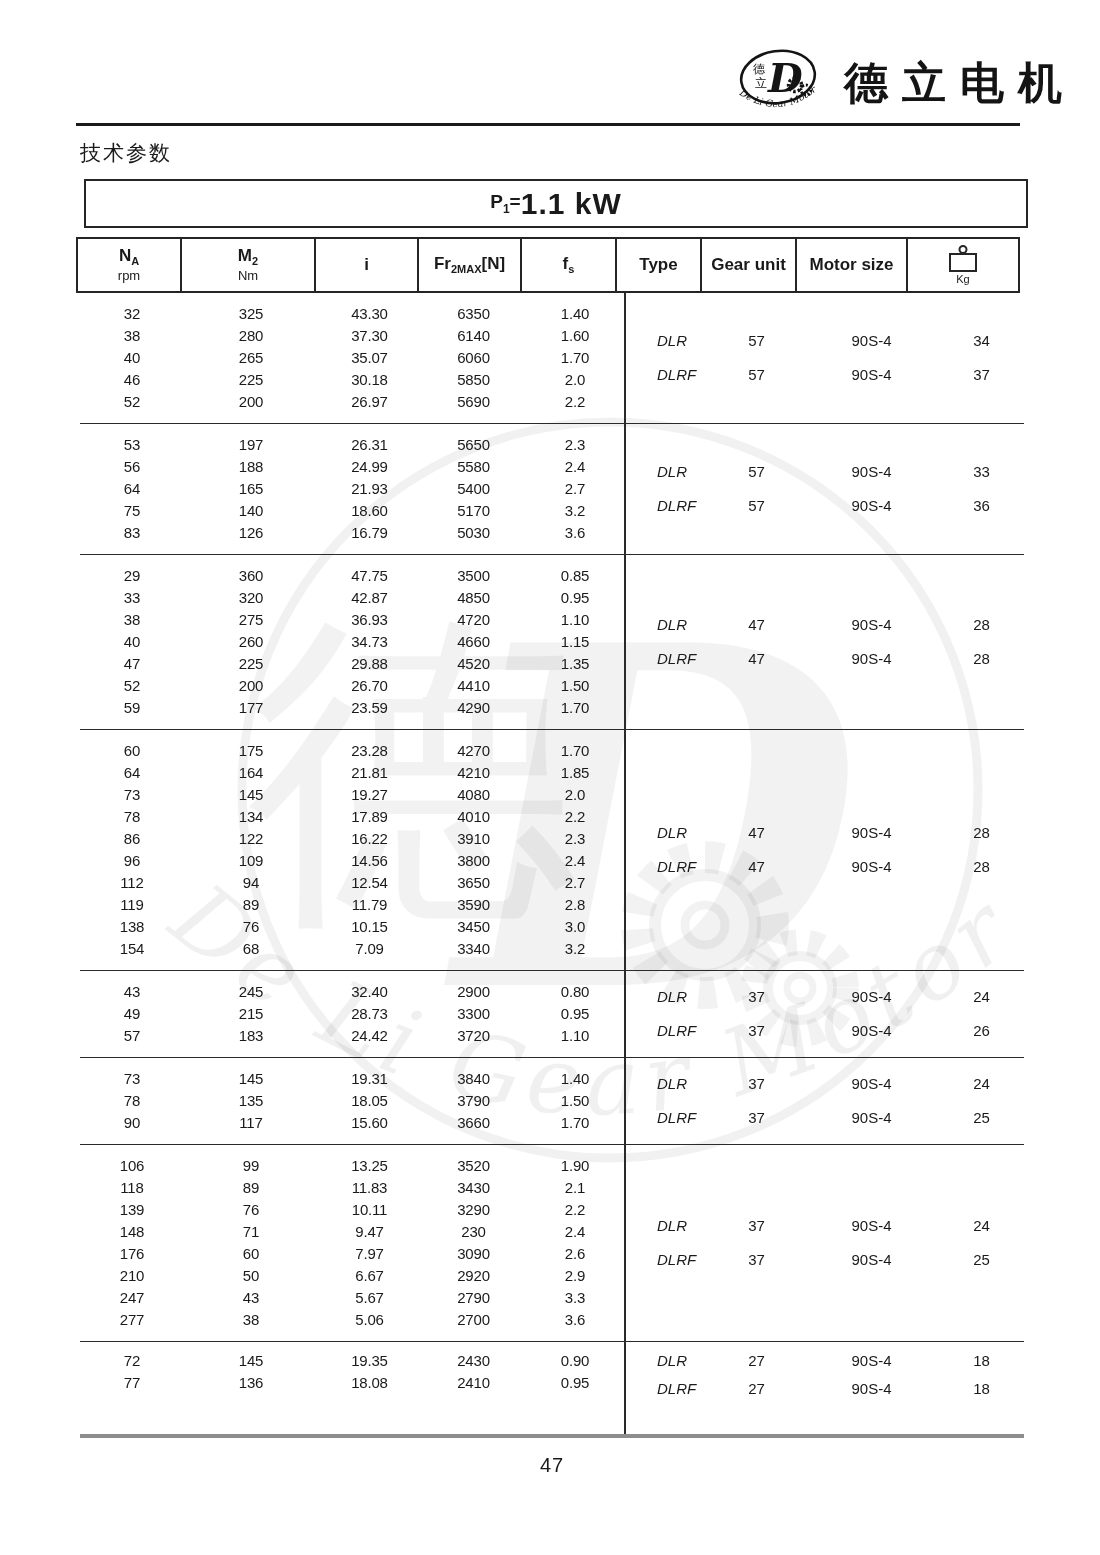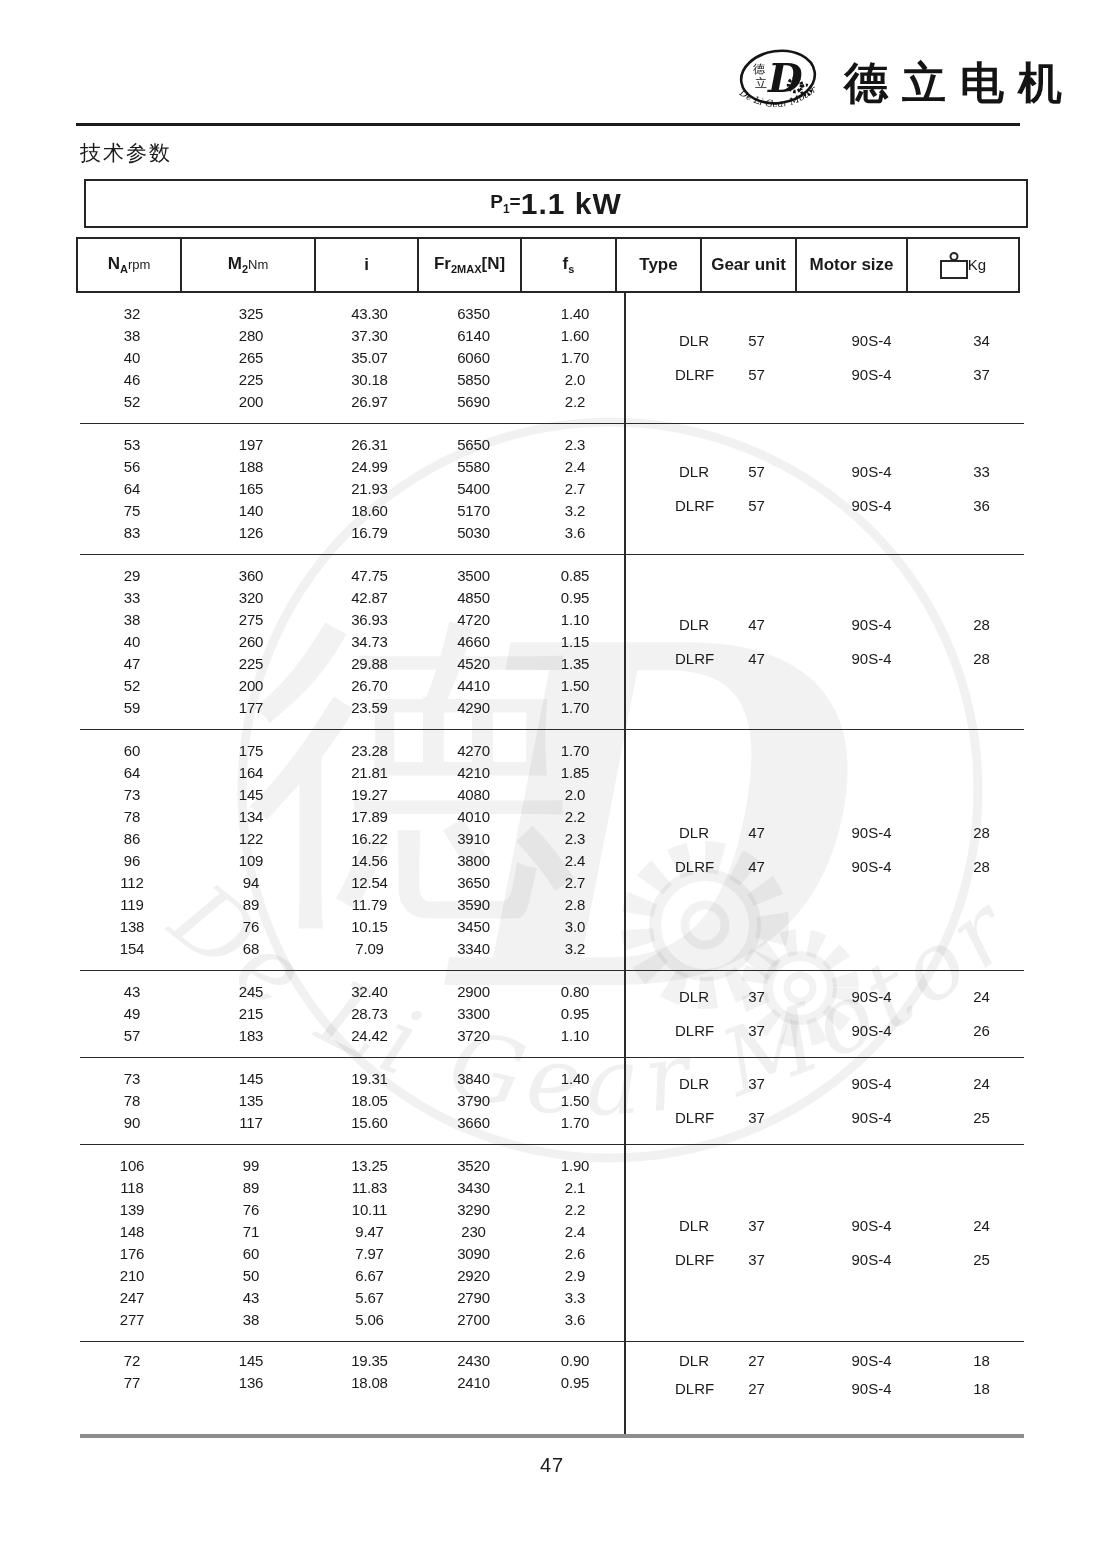--- a/index.html
+++ b/index.html
@@ -28,52 +28,52 @@
   .p-small { font-size:19px; font-weight:bold; }
   .p-small sub { font-size:12px; }
   .p-big { font-size:30px; font-weight:bold; letter-spacing:1px; }
 
   
   .header-table {
     position:absolute; left:76px; top:237px; width:944px; height:56px; box-sizing:border-box;
     border:2px solid #252525; display:flex;
   }
   .hcell {
-    box-sizing:border-box; border-right:2px solid #252525; display:flex; flex-direction:row;
+    box-sizing:border-box; border-right:2px solid #252525; display:flex; flex-direction:column;
     align-items:center; justify-content:center; line-height:1.15;
   }
   .hcell:last-child { border-right:none; }
   .hw1{width:104px}.hw2{width:134px}.hw3{width:103px}.hw4{width:103px}.hw5{width:95px}
   .hw6{width:85px}.hw7{width:95px}.hw8{width:111px}.hw9{flex:1}
   .h-main { font-size:17px; font-weight:bold; }
   .h-main sub { font-size:11px; font-weight:bold; }
   .h-unit { font-size:13px; font-weight:normal; margin-top:1px; }
   .weight-icon { width:24px; height:15px; border:2px solid #252525; position:relative; margin-top:9px; margin-bottom:1px; background:#fff; }
   .weight-icon::before {
     content:""; position:absolute; width:5px; height:5px; border:2px solid #252525; border-radius:50%;
     top:-10px; left:50%; transform:translateX(-50%); background:#fff;
   }
-  .kg-label { font-size:15px; font-weight:normal; }
+  .kg-label { font-size:11px; font-weight:normal; }
 
   
   .content { position:absolute; left:80px; top:293px; width:944px; }
   .data-area { position:relative; }
   .vline { position:absolute; left:544px; top:0; bottom:0; width:1.5px; background:#2a2a2a; }
   .group { position:relative; border-bottom:1.5px solid #2a2a2a; padding:10px 0; }
   .group.last { border-bottom:none; padding-top:8px; padding-bottom:40px; }
   .drow { display:flex; height:22px; line-height:22px; font-size:15px; }
   .dcell { text-align:center; letter-spacing:-0.2px; }
   .c1{width:104px}.c2{width:134px}.c3{width:103px}.c4{width:105px}.c5{width:98px}
   .typeblock {
     position:absolute; left:544px; top:0; bottom:0; width:400px; box-sizing:border-box;
     display:flex; flex-direction:column; justify-content:center; gap:12px;
   }
   .group.last .typeblock { justify-content:flex-start; padding-top:8px; gap:6px; }
   .trow { display:flex; height:22px; line-height:22px; font-size:15px; }
-  .tcell-type { width:85px; box-sizing:border-box; text-align:right; padding-left:51px; }
+  .tcell-type { width:85px; box-sizing:border-box; text-align:left; padding-left:33px;font-style:italic; }
   .tcell-gear { width:95px; text-align:center; }
   .tcell-motor { width:135px; text-align:center; }
   .tcell-kg { width:85px; text-align:center; }
 
   .bottom-rule { height:4px; background:#8d8d8d; }
   .page-num { text-align:center; font-size:20px; margin-top:16px; letter-spacing:1px; }
 </style>
 </head>
 <body>
 

